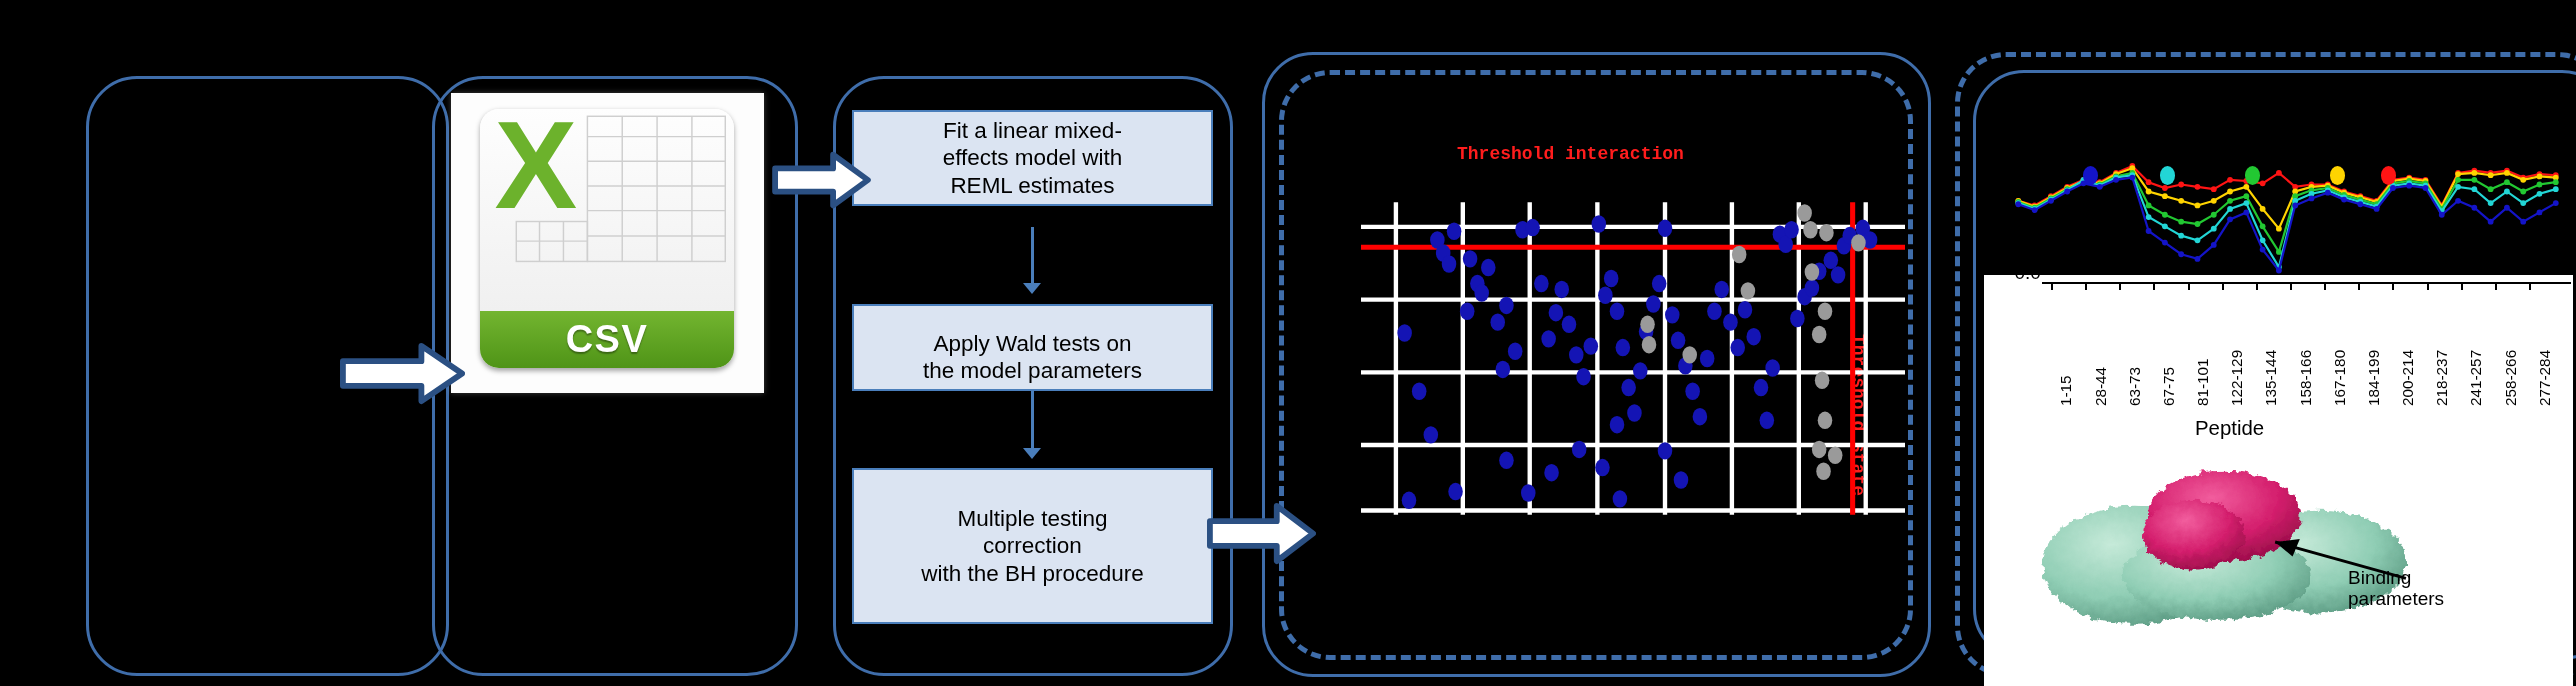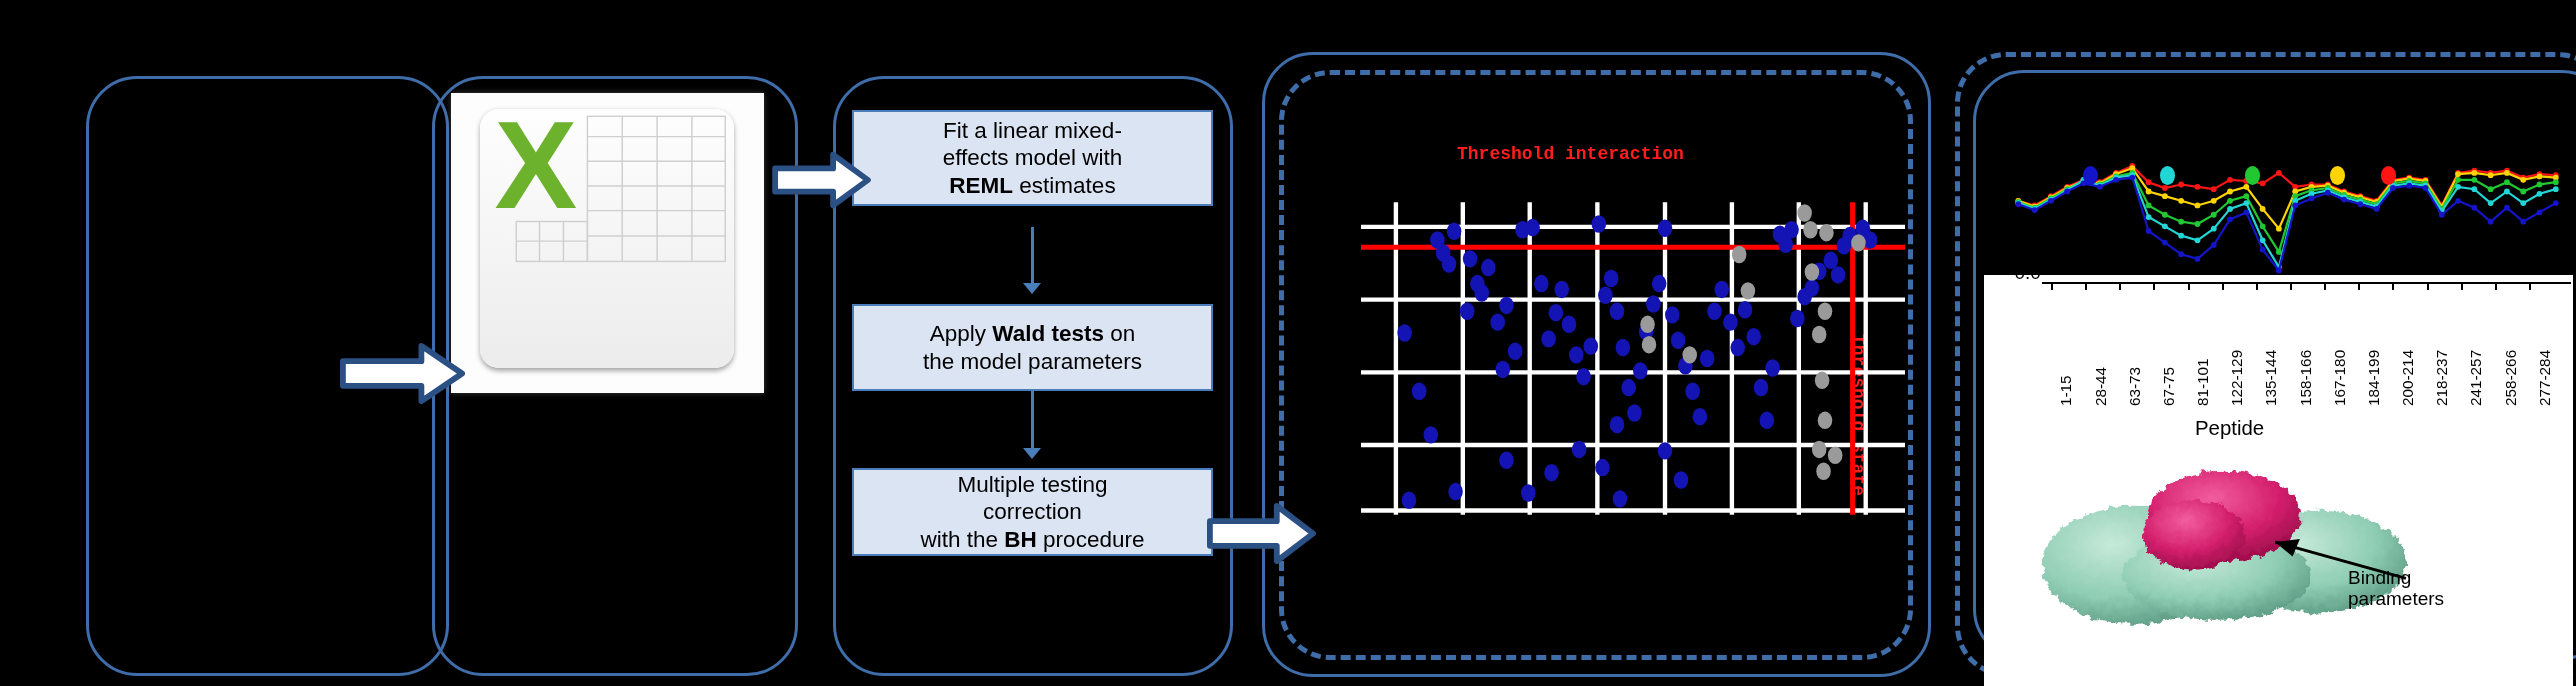--- a/index.html
+++ b/index.html
@@ -23,21 +23,21 @@
   .csv-band{position:absolute;left:0;right:0;bottom:0;
             background:linear-gradient(#73b530,#4f9417);
             display:flex;align-items:center;justify-content:center;}
   .csv-band span{color:#fff;font-weight:bold;letter-spacing:1.5px;
                  text-shadow:0 1.5px 1.5px rgba(0,0,0,.35);}
 
   
   .pbox{position:absolute;background:#dbe4f2;border:2.2px solid #4a7ebb;
         box-sizing:border-box;display:flex;align-items:center;justify-content:center;
         text-align:center;color:#000;font-size:22.5px;line-height:1.22;padding:4.4px 7.3px;}
-  .pbox b{font-weight:bold;}
+  .pbox b{font-weight:normal;}
   .connector{position:absolute;background:#4a7ebb;width:2.9px;}
   .cap{position:absolute;width:0;height:0;border-left:9.4px solid transparent;
        border-right:9.4px solid transparent;border-top:11.6px solid #4a7ebb;}
 
   
   .scatter{position:absolute;background:#000;}
   .scat-title{position:absolute;color:#ff1d1d;font-size:18px;font-weight:bold;
               white-space:nowrap;}
   .scat-vtitle{position:absolute;color:#ff1d1d;font-size:18px;font-weight:bold;
                white-space:nowrap;transform-origin:0 0;transform:rotate(90deg);}
@@ -80,48 +80,51 @@
         <line x1="196" y1="10" x2="196" y2="210"></line>
         <line x1="244" y1="10" x2="244" y2="210"></line>
         <line x1="292" y1="10" x2="292" y2="210"></line>
         <rect x="50" y="155" width="98" height="55"></rect>
         <line x1="50" y1="182" x2="148" y2="182"></line>
         <line x1="82" y1="155" x2="82" y2="210"></line>
         <line x1="115" y1="155" x2="115" y2="210"></line>
       </g>
     </svg>
     <div class="csv-x" style="left:14.5px;top:-5.8px;font-size:124px;">X</div>
+    <div class="csv-band" style="height:57px;">
+      <span style="font-size:38px;">CSV</span>
+    </div>
   </div>
 </div>
 
 <div class="arrow" style="left:772px;top:151px;width:99px;height:58px;">
   <svg width="99" height="58" viewBox="0 0 136 80">
     <polygon points="4,24 84,24 84,5 132,40 84,75 84,56 4,56" fill="#ffffff" stroke="#2b5083" stroke-width="8" stroke-linejoin="round"></polygon>
   </svg>
 </div>
 
 <div class="panel rbox" style="left:833px;top:76px;width:400px;height:600px;"></div>
 
 <div class="pbox" style="left:852px;top:110px;width:361px;height:96px;">
   <div>
     Fit a linear mixed-<br>effects model with<br><b>REML</b> estimates
   </div>
 </div>
 <div class="connector" style="left:1031px;top:227px;height:63px;"></div>
 <div class="cap" style="left:1023px;top:283px;"></div>
 
-<div class="pbox" style="left:852px;top:304px;width:361px;height:87px;">
+<div class="pbox" style="left:852px;top:304px;width:361px;height:87px;align-items:flex-end;">
   <div>
     Apply <b>Wald tests</b> on<br>the model parameters
   </div>
 </div>
 <div class="connector" style="left:1031px;top:391px;height:63px;"></div>
 <div class="cap" style="left:1023px;top:448px;"></div>
 
-<div class="pbox" style="left:852px;top:468px;width:361px;height:88px;">
+<div class="pbox" style="left:852px;top:468px;width:361px;height:156px;">
   <div>
     Multiple testing<br>correction<br>with the <b>BH</b> procedure
   </div>
 </div>
 
 <div class="arrow" style="left:1207px;top:502px;width:109px;height:63px;">
   <svg width="109" height="63" viewBox="0 0 150 86">
     <polygon points="4,26 96,26 96,5 146,43 96,81 96,60 4,60" fill="#ffffff" stroke="#2b5083" stroke-width="8" stroke-linejoin="round"></polygon>
   </svg>
 </div>

